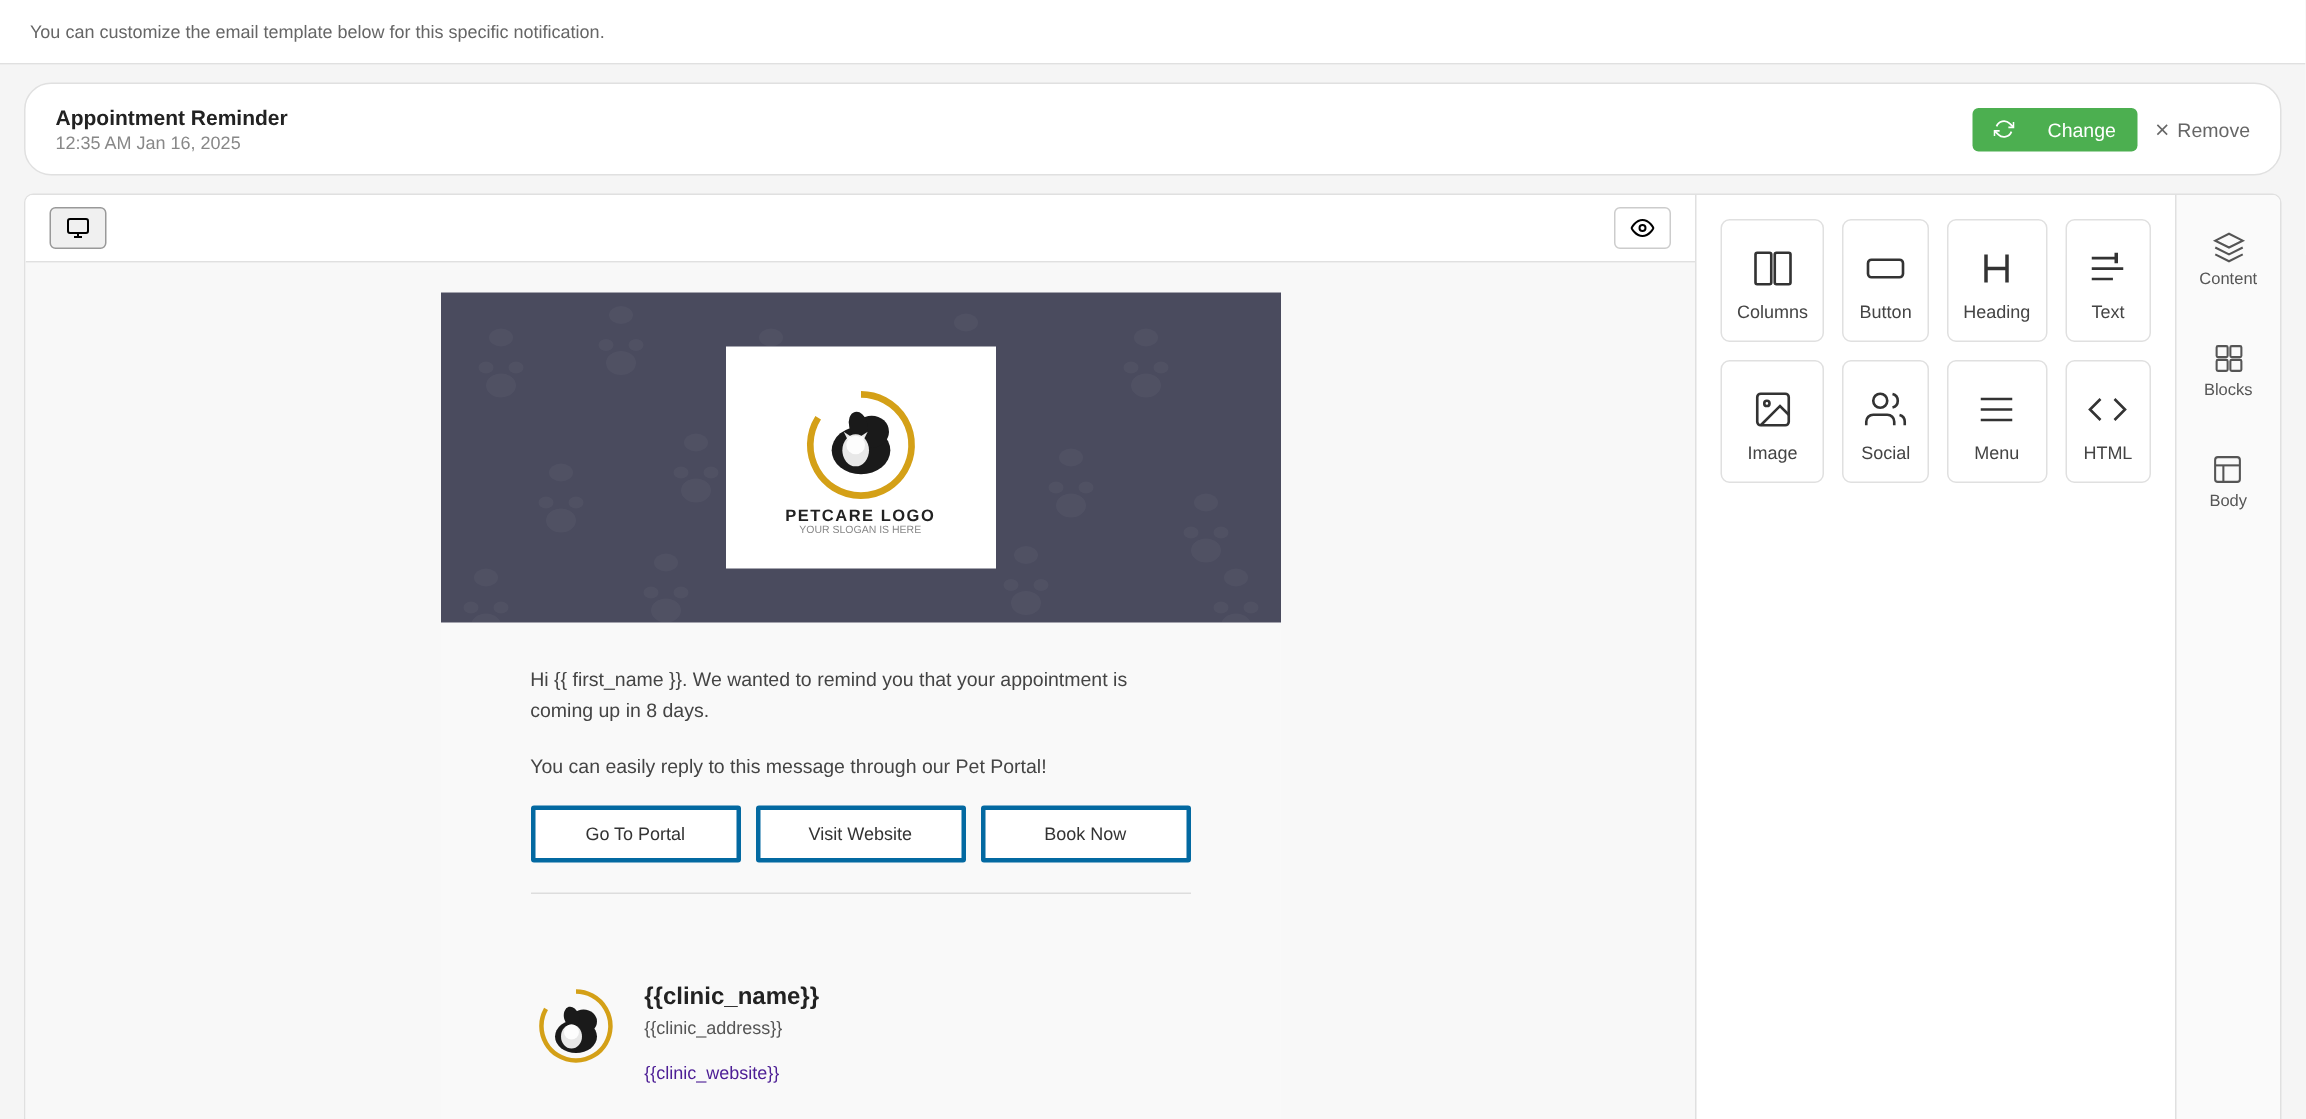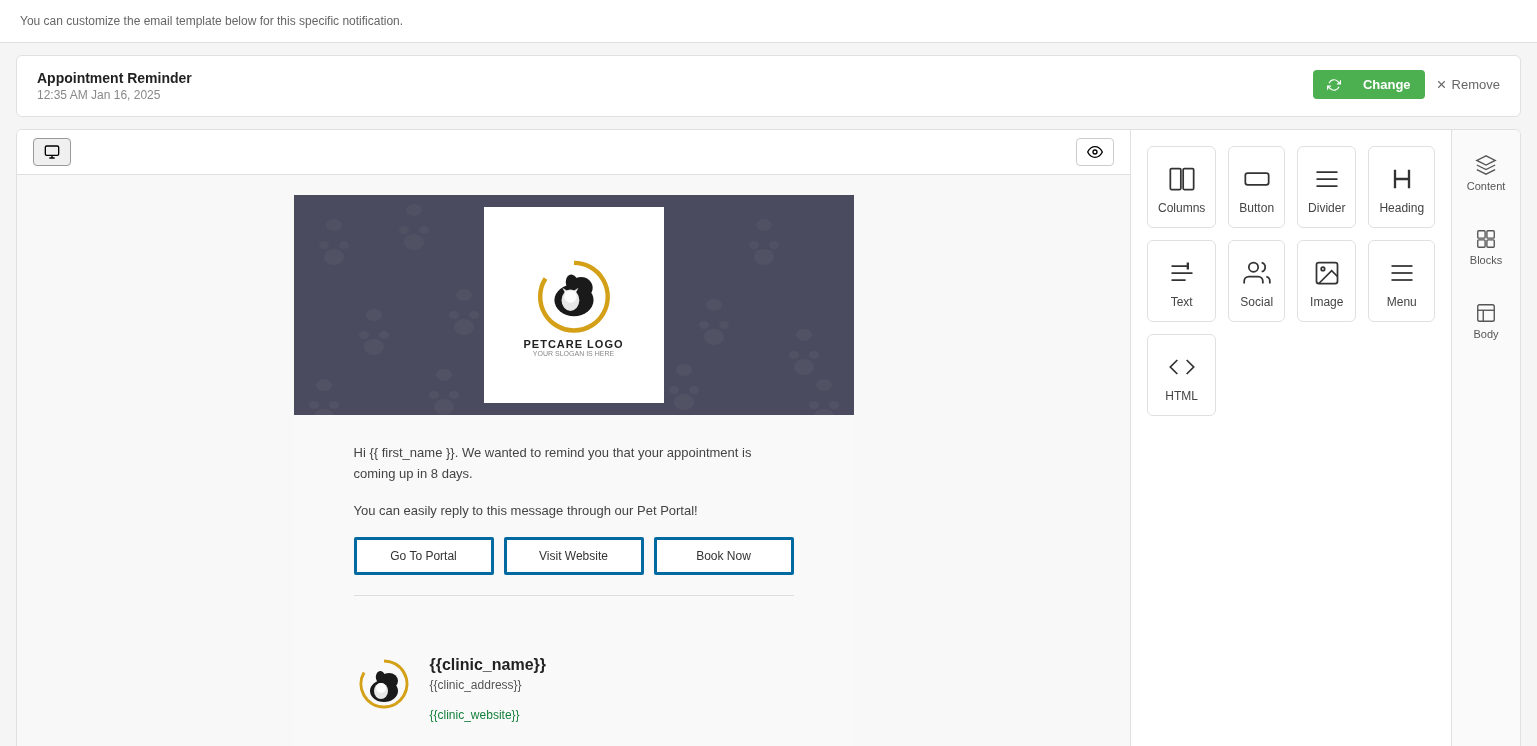--- a/index.html
+++ b/index.html
@@ -12,41 +12,40 @@
       border-bottom: 1px solid #e0e0e0;
     }
     .top-header h2 { font-size: 15px; font-weight: 600; color: #222; margin-bottom: 4px; }
     .top-header p { font-size: 12px; color: #666; }
 
     
     .template-bar {
       background: #fff;
       border: 1px solid #e0e0e0;
       margin: 12px 16px;
-      border-radius: 6px;
+      border-radius: 18px;
       padding: 14px 20px;
       display: flex;
-      align-items: flex-start;
+      align-items: center;
       justify-content: space-between;
     }
     .template-bar-left h3 { font-size: 14px; font-weight: 600; color: #222; }
     .template-bar-left span { font-size: 12px; color: #888; }
     .template-bar-right { display: flex; align-items: center; gap: 10px; }
     .btn-change {
       background: #4CAF50;
       color: #fff;
       border: none;
       border-radius: 4px;
       padding: 7px 14px;
       cursor: pointer;
       font-size: 13px;
       display: flex;
       align-items: center;
       gap: 22px;
-      font-weight: bold;
     }
     .btn-remove {
       background: none;
       border: none;
       color: #666;
       cursor: pointer;
       font-size: 13px;
       display: flex;
       align-items: center;
       gap: 4px;
@@ -118,21 +117,21 @@
     }
     
     .paw-overlay {
       position: absolute;
       inset: 0;
       opacity: 0.15;
     }
     .logo-box {
       background: #fff;
       width: 180px;
-      height: 196px;
+      height: 148px;
       display: flex;
       flex-direction: column;
       align-items: center;
       justify-content: center;
       position: relative;
       z-index: 2;
       padding: 16px;
     }
     .logo-box svg { width: 90px; height: 80px; }
     .logo-text { font-size: 11px; font-weight: 700; letter-spacing: 1px; color: #222; margin-top: 4px; text-align: center; }
@@ -174,21 +173,21 @@
       padding: 16px 60px 24px;
       display: flex;
       align-items: flex-start;
       gap: 16px;
     }
     .footer-logo { width: 60px; height: 60px; flex-shrink: 0; }
     .footer-logo svg { width: 60px; height: 60px; }
     .footer-info { flex: 1; }
     .footer-clinic-name { font-size: 16px; font-weight: 600; color: #222; margin-bottom: 4px; }
     .footer-address { font-size: 12px; color: #555; margin-bottom: 16px; }
-    .footer-website { font-size: 12px; color: #15803d; }
+    .footer-website { font-size: 12px; color: #4c1d95; }
 
     
     .sidebar {
       width: 390px;
       border-left: 1px solid #e0e0e0;
       display: flex;
       flex-direction: row;
     }
     .sidebar-content {
       flex: 1;
@@ -426,62 +425,54 @@
           <span class="block-label">Columns</span>
         </div>
 
         <div class="block-item">
           <svg viewBox="0 0 24 24" fill="none" stroke="currentColor" stroke-width="1.5">
             <rect x="2" y="7" width="20" height="10" rx="2"></rect>
           </svg>
           <span class="block-label">Button</span>
         </div>
 
-        <div class="block-item">
-          <svg viewBox="0 0 24 24" fill="none" stroke="currentColor" stroke-width="1.5">
-            <line x1="3" y1="6" x2="21" y2="6"></line>
-            <line x1="3" y1="12" x2="21" y2="12"></line>
-            <line x1="3" y1="18" x2="21" y2="18"></line>
-          </svg>
-          <span class="block-label">Divider</span>
-        </div>
 
         <div class="block-item">
 
           <svg viewBox="0 0 24 24" fill="none" stroke="currentColor" stroke-width="2" width="28" height="28">
             <path d="M6 4v16M18 4v16M6 12h12"></path>
           </svg>
           <span class="block-label">Heading</span>
         </div>
 
         <div class="block-item">
           <svg viewBox="0 0 24 24" fill="none" stroke="currentColor" stroke-width="1.5" width="28" height="28">
             <path d="M17 6.1H3M21 12.1H3M15.1 18H3"></path>
             <path d="M17 3v6" stroke-width="2"></path>
           </svg>
           <span class="block-label">Text</span>
+        </div>
+
+        <div class="block-item">
+          <svg viewBox="0 0 24 24" fill="none" stroke="currentColor" stroke-width="1.5" width="28" height="28">
+            <rect x="3" y="3" width="18" height="18" rx="2"></rect>
+            <circle cx="8.5" cy="8.5" r="1.5"></circle>
+            <polyline points="21 15 16 10 5 21"></polyline>
+          </svg>
+          <span class="block-label">Image</span>
         </div>
 
         <div class="block-item">
           <svg viewBox="0 0 24 24" fill="none" stroke="currentColor" stroke-width="1.5" width="28" height="28">
             <path d="M17 21v-2a4 4 0 0 0-4-4H5a4 4 0 0 0-4 4v2"></path>
             <circle cx="9" cy="7" r="4"></circle>
             <path d="M23 21v-2a4 4 0 0 0-3-3.87"></path>
             <path d="M16 3.13a4 4 0 0 1 0 7.75"></path>
           </svg>
           <span class="block-label">Social</span>
-        </div>
-
-        <div class="block-item">
-          <svg viewBox="0 0 24 24" fill="none" stroke="currentColor" stroke-width="1.5" width="28" height="28">
-            <rect x="3" y="3" width="18" height="18" rx="2"></rect>
-            <circle cx="8.5" cy="8.5" r="1.5"></circle>
-            <polyline points="21 15 16 10 5 21"></polyline>
-          </svg>
-          <span class="block-label">Image</span>
         </div>
 
         <div class="block-item">
           <svg viewBox="0 0 24 24" fill="none" stroke="currentColor" stroke-width="1.5" width="28" height="28">
             <line x1="3" y1="6" x2="21" y2="6"></line>
             <line x1="3" y1="12" x2="21" y2="12"></line>
             <line x1="3" y1="18" x2="21" y2="18"></line>
           </svg>
           <span class="block-label">Menu</span>
         </div>

